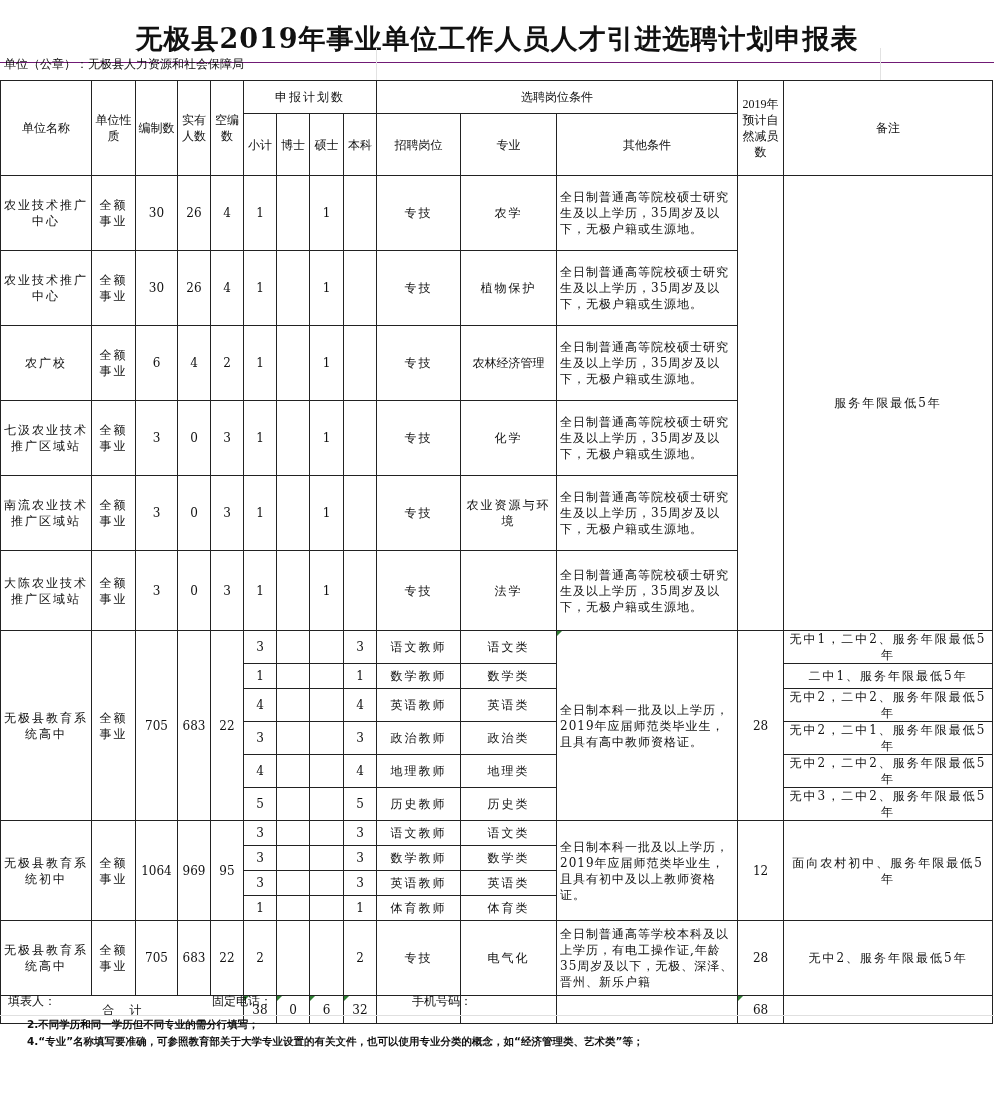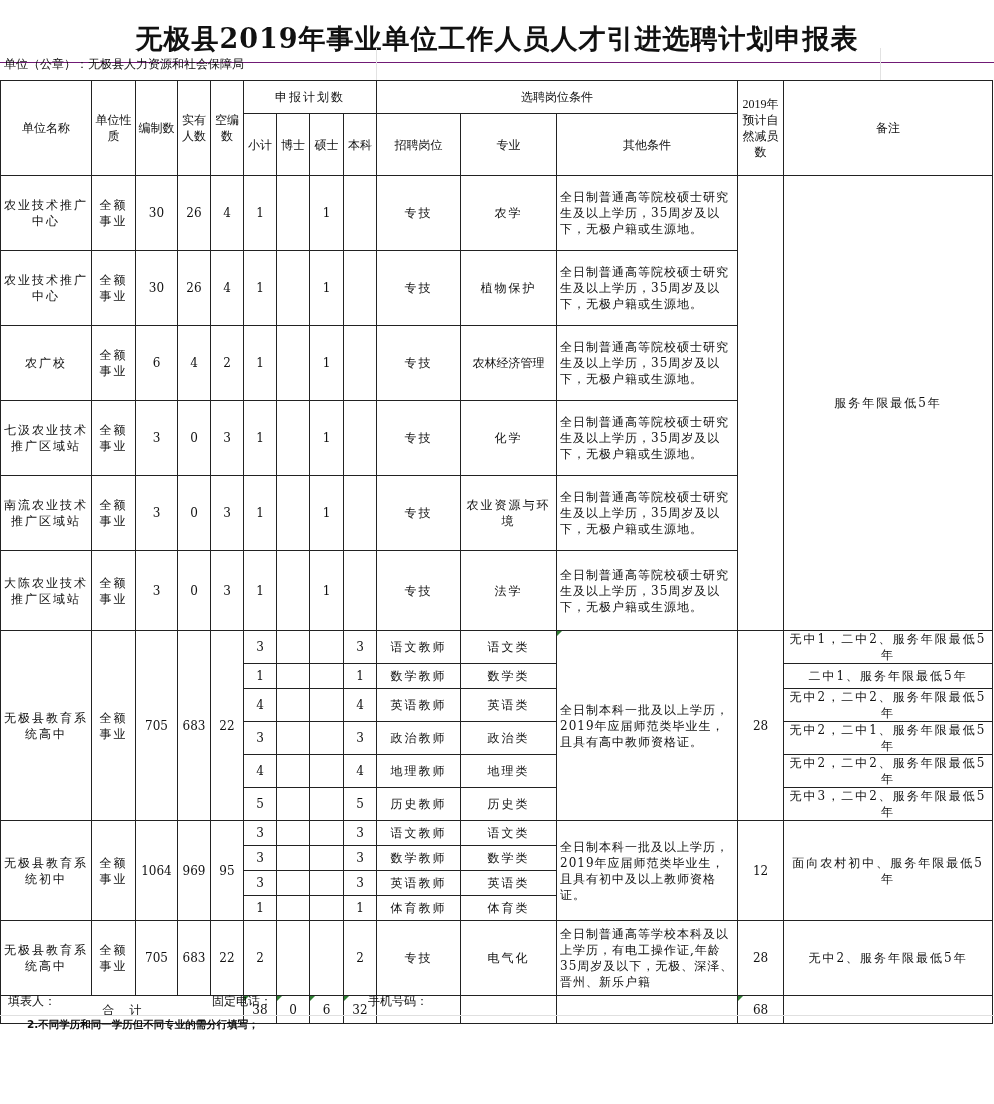--- a/index.html
+++ b/index.html
@@ -290,18 +290,19 @@
     <td></td>
     <td class="tri">68</td>
     <td></td>
   </tr>
 </tbody>
   </table>
 
 <div class="footer">
   <span style="left:8px">填表人：</span>
   <span style="left:212px">固定电话：</span>
-  <span style="left:368px">手机号码：</span>
+  <span style="left:412px">手机号码：</span>
 </div>
 
 <div class="notes">
   <div class="indent">2.不同学历和同一学历但不同专业的需分行填写；</div>
+  <div class="indent">4.“专业”名称填写要准确，可参照教育部关于大学专业设置的有关文件，也可以使用专业分类的概念，如“经济管理类、艺术类”等；</div>
 </div>
 
 </body></html>

